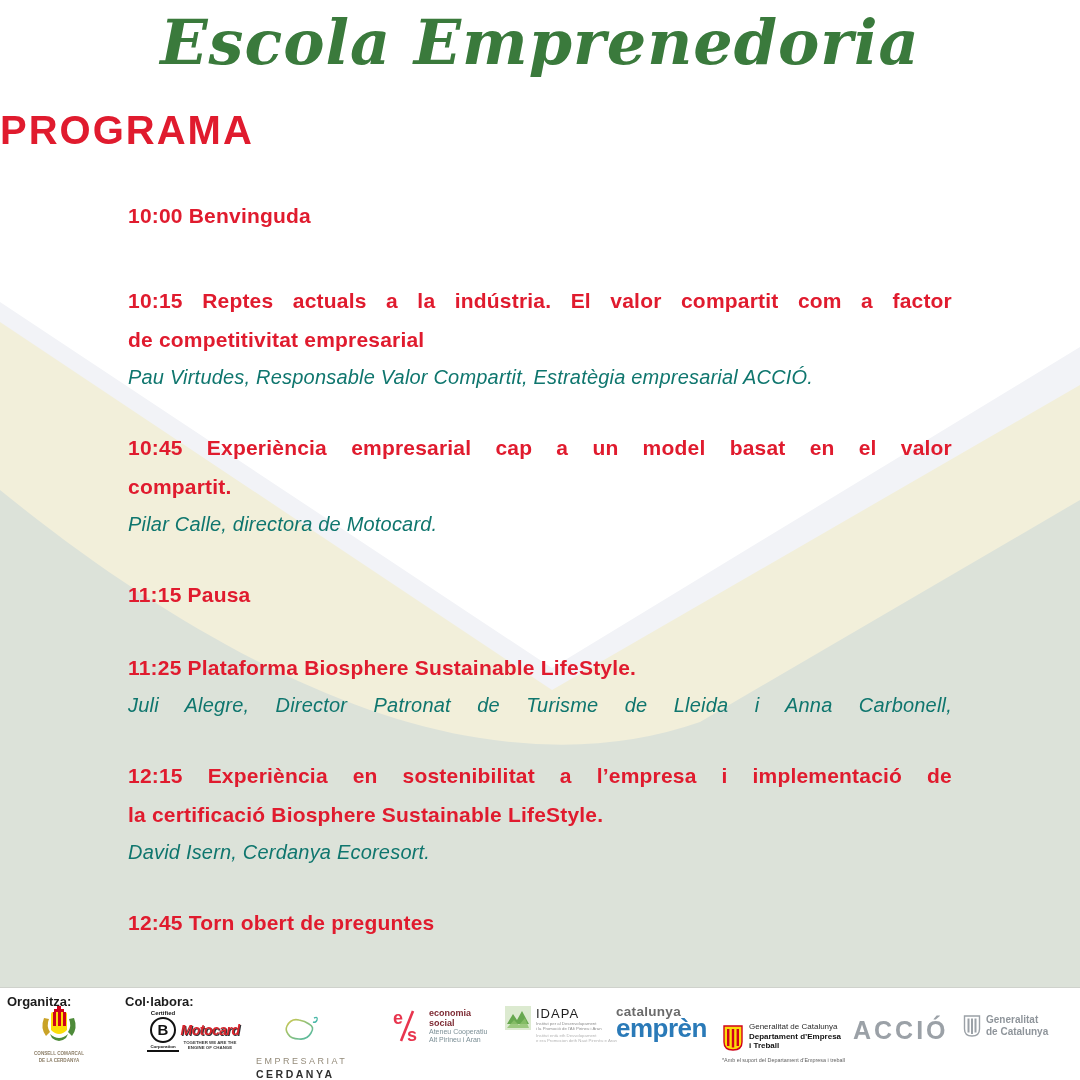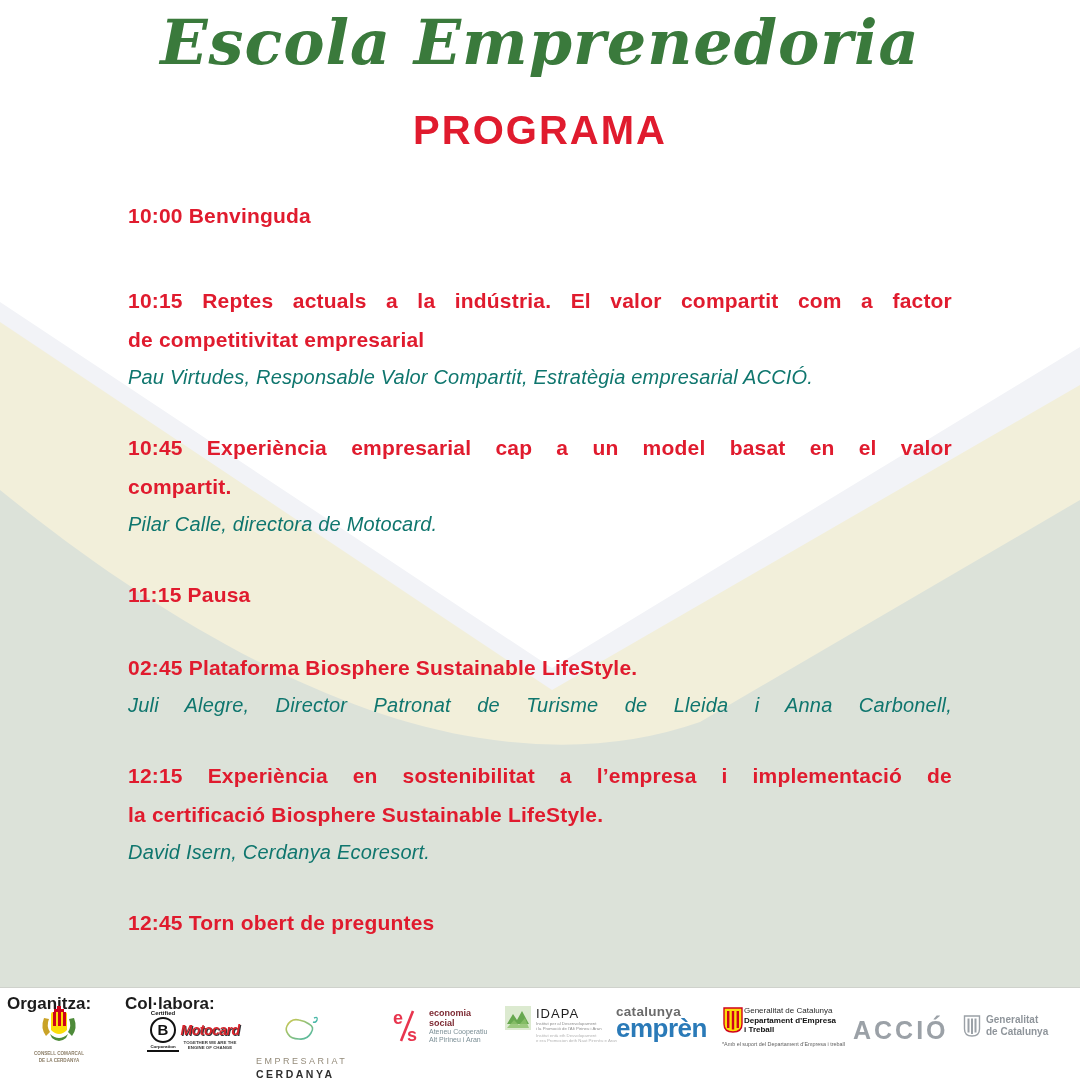--- a/index.html
+++ b/index.html
@@ -10,21 +10,21 @@
   }
   .bg{position:absolute;inset:0;width:100%;height:100%;display:block;}
 
   
   .script-title{
     position:absolute;top:6px;left:0;right:0;margin:0;text-align:center;
     font-family:"DejaVu Serif",serif;font-style:italic;font-weight:bold;
     font-size:62px;color:#3a7a3c;letter-spacing:1px;
   }
   .programa{
-    position:absolute;top:108px;left:0;right:0;margin:0;text-align:center;
+    position:absolute;top:108px;left:0;right:0;margin:0;text-align:left;
     font-size:40px;font-weight:800;letter-spacing:2px;color:#e01b2e;
     font-family:"Liberation Sans",sans-serif;
   }
 
   
   .schedule{position:absolute;left:128px;top:196px;width:824px;}
   .item{margin-bottom:34px;}
   .item.first{margin-bottom:46px;}
   .tline{
     font-size:21px;font-weight:bold;color:#e01b2e;line-height:39px;
@@ -34,21 +34,21 @@
     font-size:20px;font-style:italic;color:#0f766e;line-height:33px;
     margin-top:2px;letter-spacing:.2px;
   }
   .j{text-align:justify;text-align-last:justify;}
 
   
   .footer{
     position:absolute;left:0;bottom:0;width:1080px;height:92px;
     background:#ffffff;border-top:1px solid #cfd2cc;
   }
-  .flabel{position:absolute;font-size:17px;font-weight:bold;color:#1c1c1c;top:6px;}
+  .flabel{position:absolute;font-size:13px;font-weight:bold;color:#1c1c1c;top:6px;}
   .lab-org{left:7px;}
   .lab-col{left:125px;}
   .lg{position:absolute;}
   .crest{left:30px;top:16px;width:58px;text-align:center;}
   .crest-cap{font-size:4.6px;color:#8b7d66;line-height:5.5px;margin-top:1px;font-weight:bold;}
   .bcorp{left:147px;top:22px;width:32px;text-align:center;color:#111;}
   .bcorp-top{font-size:6px;font-weight:bold;}
   .bcorp-circle{width:22px;height:22px;border:2px solid #111;border-radius:50%;
     margin:1px auto 0;font-size:15px;font-weight:bold;line-height:22px;}
   .bcorp-bot{font-size:4.4px;font-weight:bold;border-bottom:2px solid #111;
@@ -64,21 +64,21 @@
   .econ-b{font-size:9px;font-weight:800;color:#7d2a33;line-height:10px;}
   .econ-g{font-size:7px;color:#7c8f96;line-height:8px;}
   .idapa{left:505px;top:18px;display:flex;gap:5px;align-items:flex-start;}
   .idapa-name{font-size:13px;font-weight:normal;color:#1f1f1f;letter-spacing:1px;}
   .idapa-s1{font-size:4.3px;color:#8e8e8e;line-height:5px;}
   .idapa-s2{font-size:4.3px;color:#b5b5b5;line-height:5px;}
   .catemp{left:616px;top:16px;}
   .cat-top{font-size:13.5px;font-weight:800;color:#6b6b6b;letter-spacing:.3px;}
   .cat-bot{font-size:26px;font-weight:800;color:#2a7ab8;margin-top:-6px;letter-spacing:-.5px;}
   .gdept{left:722px;top:18px;width:130px;}
-  .gdept-row{display:flex;align-items:center;}
+  .gdept-row{display:flex;gap:5px;align-items:flex-end;margin-top:16px;}
   .gd-l1{font-size:8px;color:#2b2b2b;line-height:9.5px;}
   .gd-b{font-size:8px;font-weight:bold;color:#111;line-height:9.5px;}
   .gd-note{font-size:5.4px;color:#5f5f5f;margin-top:6px;}
   .accio{left:853px;top:28px;font-size:25px;font-weight:bold;
     letter-spacing:3px;color:#9ba1a7;}
   .gencat{left:963px;top:26px;display:flex;gap:5px;align-items:center;}
   .gc-txt{font-size:10px;color:#8f959b;line-height:11.5px;font-weight:bold;}
 </style>
 </head>
 <body>
@@ -111,21 +111,21 @@
       <div class="tline j">10:45 Experiència empresarial cap a un model basat en el valor</div>
       <div class="tline">compartit.</div>
       <div class="sline">Pilar Calle, directora de Motocard.</div>
     </div>
 
     <div class="item">
       <div class="tline">11:15 Pausa</div>
     </div>
 
     <div class="item">
-      <div class="tline">02:45 Plataforma Biosphere Sustainable LifeStyle.</div>
+      <div class="tline">11:25 Plataforma Biosphere Sustainable LifeStyle.</div>
       <div class="sline j">Juli Alegre, Director Patronat de Turisme de Lleida i Anna Carbonell,</div>
     </div>
 
     <div class="item">
       <div class="tline j">12:15 Experiència en sostenibilitat a l’empresa i implementació de</div>
       <div class="tline">la certificació Biosphere Sustainable LifeStyle.</div>
       <div class="sline">David Isern, Cerdanya Ecoresort.</div>
     </div>
 
     <div class="item">

